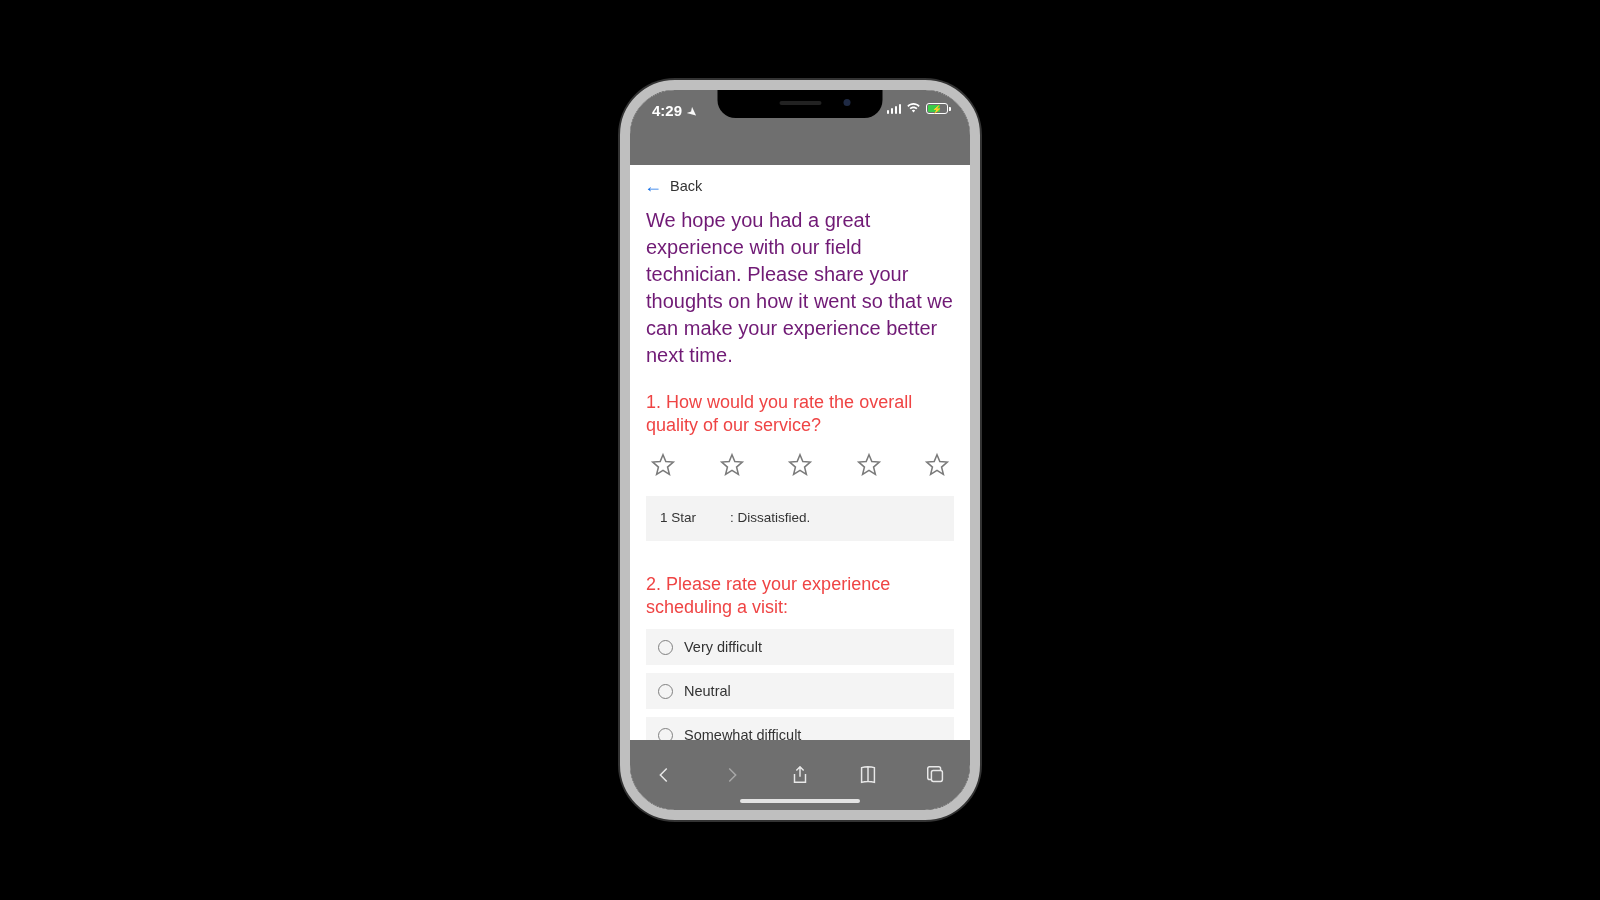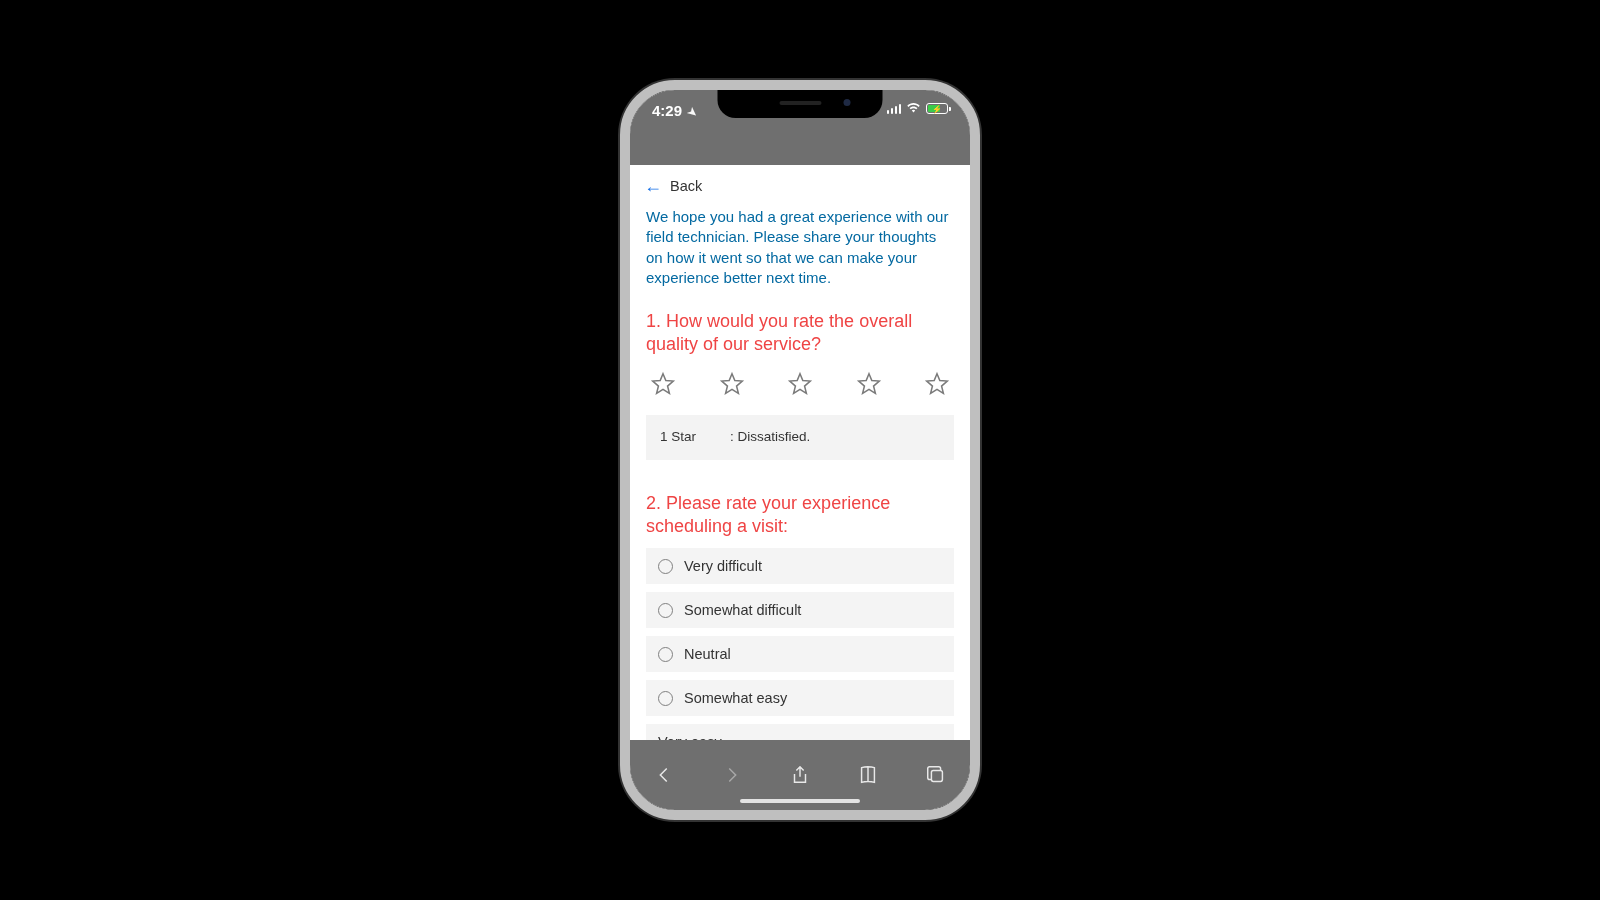--- a/index.html
+++ b/index.html
@@ -111,23 +111,23 @@
   }
   .back-row {
     display:flex; align-items:center; gap:8px;
     padding: 12px 14px 8px 14px;
     font-size: 14.5px;
     color:#333;
   }
   .back-arrow { color:#1a73e8; font-size:18px; line-height:1; }
   .intro {
     padding: 4px 16px 12px 16px;
-    font-size: 15px;
+    font-size: 20px;
     line-height: 1.35;
-    color:#0369a1;
+    color:#701a75;
   }
   .question {
     padding: 10px 16px 6px 16px;
     font-size: 18px;
     line-height: 1.3;
     color:#ef4444;
   }
   .stars-row {
     display:flex;
     justify-content: space-between;
@@ -273,25 +273,25 @@
         <span>Please rate your experience scheduling a visit:</span>
       </div>
 
       <div class="options">
         <div class="option">
           <div class="radio"></div>
           <span>Very difficult</span>
         </div>
         <div class="option">
           <div class="radio"></div>
+          <span>Neutral</span>
+        </div>
+        <div class="option">
+          <div class="radio"></div>
           <span>Somewhat difficult</span>
-        </div>
-        <div class="option">
-          <div class="radio"></div>
-          <span>Neutral</span>
         </div>
         <div class="option">
           <div class="radio"></div>
           <span>Somewhat easy</span>
         </div>
         <div class="option">
 
           <span>Very easy</span>
         </div>
       </div>

